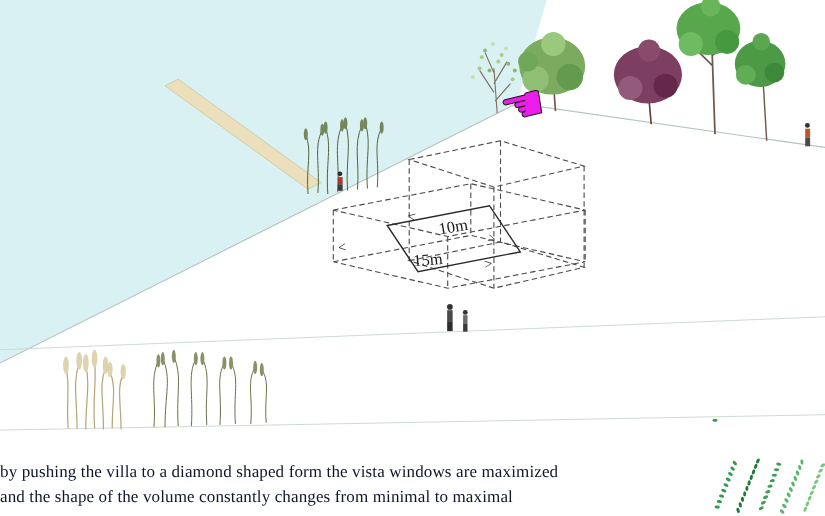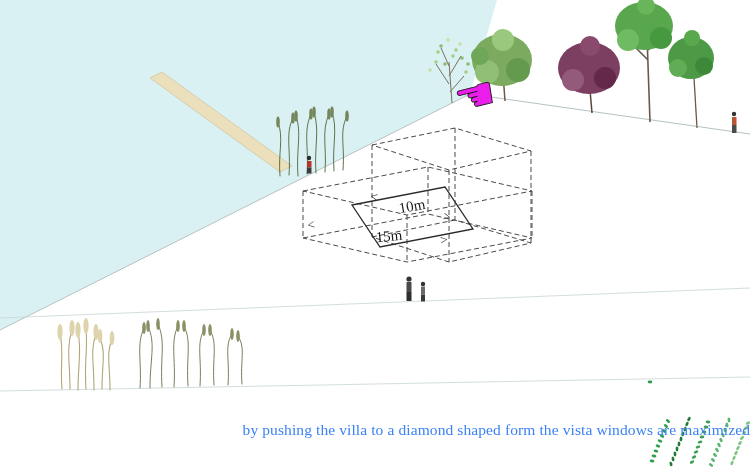--- a/index.html
+++ b/index.html
@@ -1,19 +1,19 @@
 <!DOCTYPE html>
 <html><head>
 <meta charset="utf-8">
 <style>
   html,body{margin:0;padding:0;background:#ffffff}
   .stage{position:relative;width:750px;height:469px;background:#ffffff;overflow:hidden;
          font-family:"Liberation Serif",serif}
   .stage svg{position:absolute;left:0;top:0}
-  .caption{position:absolute;left:0;right:0;top:419px;text-align:right;color:#3b82f6}
+  .caption{position:absolute;left:0;right:0;top:419px;text-align:left;color:#0f172a}
   .caption div{font-size:15.5px;line-height:1.45;letter-spacing:.1px}
   .dim{font-family:"Liberation Serif",serif;font-size:15px;fill:#1a1a1a}
   .arr{font-family:"Liberation Serif",serif;font-size:13px;fill:#2e2e2e}
   .hand{font-family:"DejaVu Sans",sans-serif;font-size:46px}
 </style>
 </head>
 <body>
 
 <div class="stage">
 
@@ -242,15 +242,16 @@
         <ellipse cx="708" cy="422" rx="2.4" ry="1.4" transform="rotate(8 708 422)" fill="#3e9e55"></ellipse>
         <ellipse cx="668" cy="421" rx="2.4" ry="1.4" transform="rotate(45 668 421)" fill="#2f9e4f"></ellipse>
         <ellipse cx="729" cy="420" rx="2.4" ry="1.4" transform="rotate(82 729 420)" fill="#57b56c"></ellipse>
         <ellipse cx="689" cy="419" rx="2.4" ry="1.4" transform="rotate(119 689 419)" fill="#1f7a38"></ellipse>
       </g>
 
 </svg>
 
 <div class="caption">
   <div>by pushing the villa to a diamond shaped form the vista windows are maximized</div>
+  <div>and the shape of the volume constantly changes from minimal to maximal</div>
 </div>
 
 </div>
 
 </body></html>

